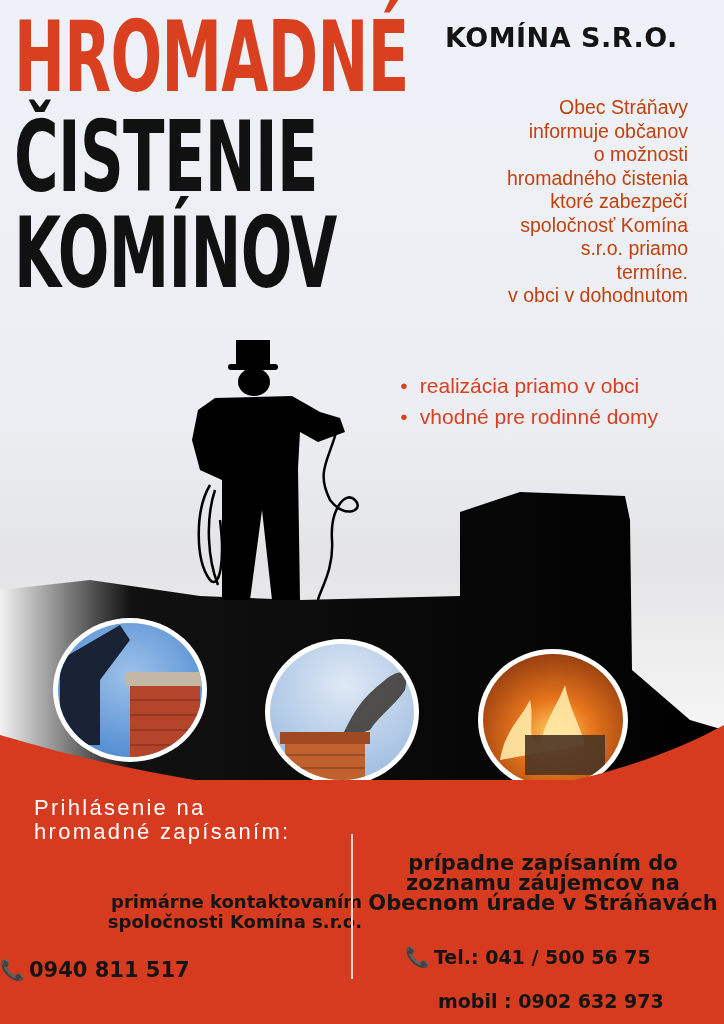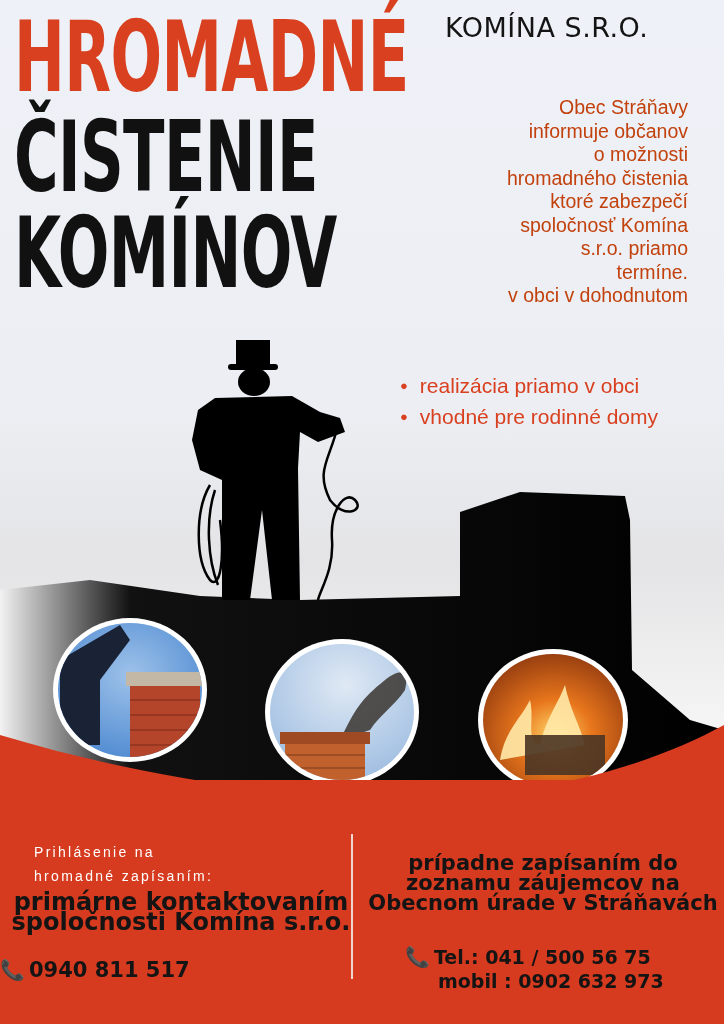--- a/index.html
+++ b/index.html
@@ -3,41 +3,41 @@
 <meta charset="utf-8">
 <style>
   html, body { margin: 0; padding: 0; }
   body { width: 724px; height: 1024px; overflow: hidden; position: relative;
          background: linear-gradient(180deg, #eef1f7 0%, #eceef3 40%, #e4e4e6 55%, #f4f4f4 70%); font-family: "DejaVu Sans", sans-serif; }
   .headline { position: absolute; left: 14px; font-family: "DejaVu Sans", sans-serif; font-weight: bold;
               letter-spacing: -1px; transform-origin: left top; line-height: 1; }
   .h1 { top: 8px; color: #d9401f; font-size: 98px; transform: scaleX(0.62); }
   .h2 { top: 108px; color: #111; font-size: 98px; transform: scaleX(0.62); }
   .h3 { top: 204px; color: #111; font-size: 98px; transform: scaleX(0.62); }
-  .brand { position: absolute; left: 445px; top: 12px; font-family: "DejaVu Sans", sans-serif;
-           font-weight: normal; font-size: 27px; color: #141414; letter-spacing: 0.5px; }
+  .brand { position: absolute; left: 445px; top: 22px; font-family: "DejaVu Sans", sans-serif;
+           font-weight: bold; font-size: 27px; color: #141414; letter-spacing: 0.5px; }
   .intro { position: absolute; right: 36px; top: 96px; width: 260px; text-align: right;
            font-family: "Liberation Sans", sans-serif; font-size: 19.5px; line-height: 23.5px; color: #c2410c; }
   .bullets { position: absolute; left: 392px; top: 362px; list-style: none; margin: 8px; padding: 0;
              font-family: "Liberation Sans", sans-serif; font-size: 21px; line-height: 31px; color: #d9401f; }
   .bullets li::before { content: "●"; font-size: 13px; margin-right: 12px; vertical-align: 3px; }
   .scene { position: absolute; left: 0; top: 330px; width: 724px; height: 500px; }
   .footer { position: absolute; left: 0; top: 780px; width: 724px; height: 244px; background: #d63b1f; }
-  .foot-left-title { position: absolute; left: 34px; top: 840px; font-family: "Liberation Sans", sans-serif;
-                     font-size: 14px; line-height: 24px; letter-spacing: 2.3px; color: #ffffff; }
-  .foot-left-main { position: absolute; left: 0; width: 362px; top: 892px; text-align: center;
-                    font-family: "DejaVu Sans", sans-serif; font-weight: bold; font-size: 24px; line-height: 20px; color: #141414; }
+  .foot-left-title { position: absolute; left: 34px; top: 796px; font-family: "Liberation Sans", sans-serif;
+                     font-size: 22px; line-height: 24px; letter-spacing: 2.3px; color: #ffffff; }
+  .foot-left-main { position: absolute; left: 0; width: 362px; top: 892px; text-align: right;
+                    font-family: "DejaVu Sans", sans-serif; font-weight: bold; font-size: 18px; line-height: 20px; color: #141414; }
   .phone1 { position: absolute; left: 0; width: 362px; top: 958px; text-align: left;
             font-family: "DejaVu Sans", sans-serif; font-weight: bold; font-size: 21px; color: #141414; }
   .divider { position: absolute; left: 351px; top: 834px; width: 1.5px; height: 145px; background: #f0d6cf; }
   .foot-right-main { position: absolute; left: 362px; width: 362px; top: 853px; text-align: center;
                      font-family: "DejaVu Sans", sans-serif; font-weight: bold; font-size: 21px; line-height: 20px; color: #141414; }
   .phone2 { position: absolute; left: 405px; top: 945px; font-family: "DejaVu Sans", sans-serif; font-weight: bold;
             font-size: 19px; line-height: 24px; color: #141414; }
-  .phone2 .line2 { padding-left: 33px; }
+  .phone2 .line2 { padding-left: 33px; margin-top: 20px; }
   .phone-icon { color: #444; font-size: 20px; margin-right: 4px; }
 </style>
 </head>
 <body>
 
 <div class="headline h1">HROMADNÉ</div>
 <div class="headline h2">ČISTENIE</div>
 <div class="headline h3">KOMÍNOV</div>
 
 <div class="brand">KOMÍNA S.R.O.</div>

